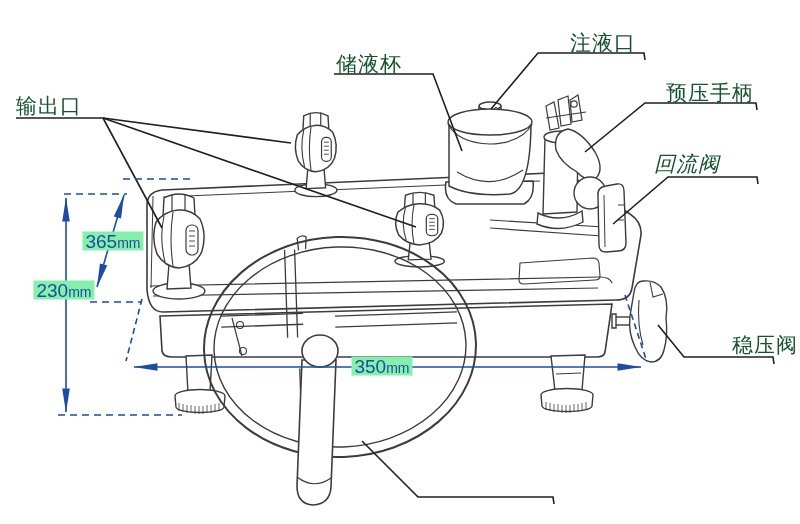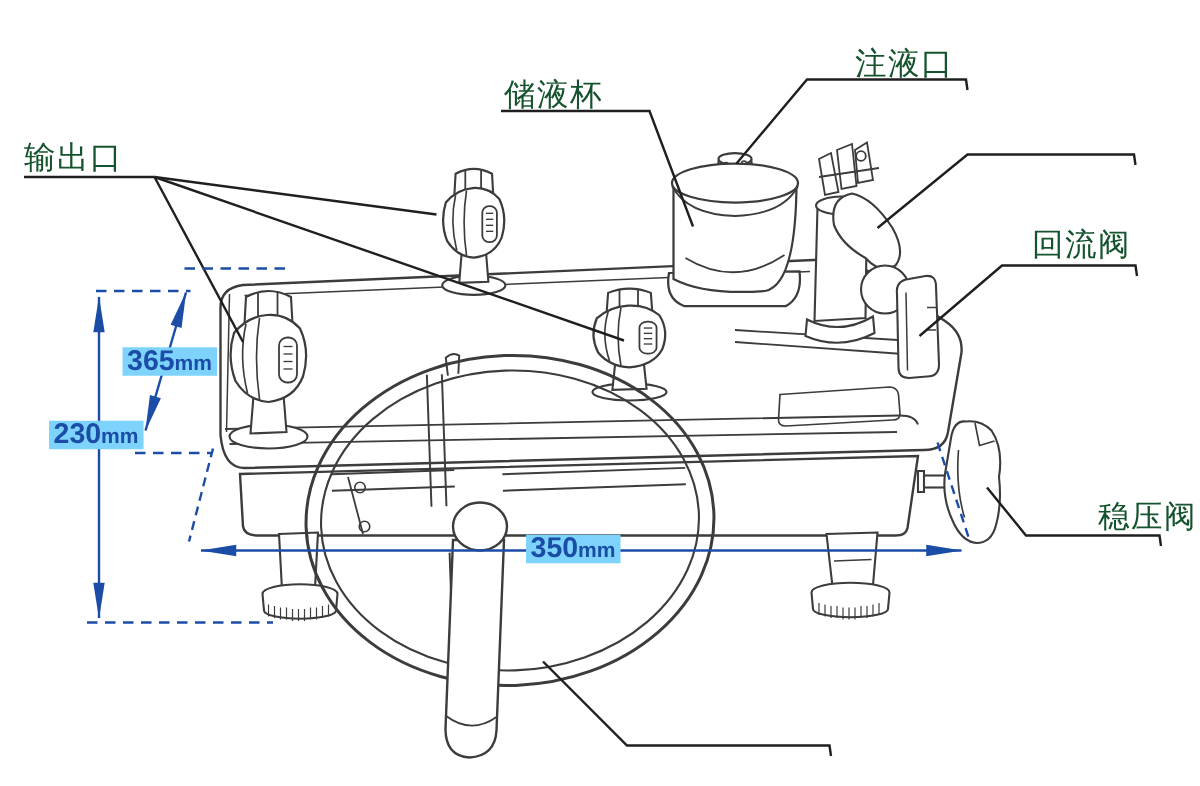--- a/index.html
+++ b/index.html
@@ -1,22 +1,22 @@
 <!DOCTYPE html>
 <html><head>
 <meta charset="utf-8">
 <style>
   html,body{margin:0;padding:0;background:#ffffff;}
   #stage{position:relative;width:800px;height:524px;background:#ffffff;overflow:hidden;
          font-family:"Liberation Sans","DejaVu Sans",sans-serif;}
   #art{position:absolute;left:0;top:0;}
   .callout{position:absolute;color:#14532d;font-size:21px;font-weight:500;
            letter-spacing:1px;white-space:nowrap;line-height:1;}
-  .dim{position:absolute;color:#1b4da6;font-weight:700;white-space:nowrap;line-height:1;
-       background:#7dd3fc;padding:0 3px;transform:translate(-50%,-50%);}
+  .dim{position:absolute;color:#1b4da6;font-weight:400;white-space:nowrap;line-height:1;
+       background:#86efac;padding:0 3px;transform:translate(-50%,-50%);}
   .dim .val{font-size:19px;}
   .dim .unit{font-size:14px;}
   svg *{vector-effect:non-scaling-stroke;}
 </style>
 </head>
 <body>
 
 <div id="stage">
 
 <svg id="art" width="800" height="524" viewBox="0 0 800 524">
@@ -198,21 +198,22 @@
     <line x1="625" y1="295" x2="647" y2="362" stroke-dasharray="6 4"></line>
     <line x1="66" y1="198" x2="66" y2="412" marker-start="url(#arr)" marker-end="url(#arr)"></line>
     <line x1="124" y1="195" x2="97" y2="287" marker-start="url(#arr)" marker-end="url(#arr)"></line>
     <line x1="134" y1="367" x2="641" y2="367" marker-start="url(#arr)" marker-end="url(#arr)"></line>
   </g>
 </svg>
 
   <div class="callout" style="left:16px;top:95px;">输出口</div>
   <div class="callout" style="left:336px;top:53px;">储液杯</div>
   <div class="callout" style="left:570px;top:32px;">注液口</div>
-  <div class="callout" style="left:688px;top:153px;">回流阀</div>
+  <div class="callout" style="left:666px;top:82px;">预压手柄</div>
+  <div class="callout" style="left:654px;top:153px;font-style:italic;">回流阀</div>
   <div class="callout" style="left:732px;top:334px;">稳压阀</div>
 
   <div class="dim" style="left:113px;top:241px;">
     <span class="val">365</span><span class="unit">mm</span>
   </div>
   <div class="dim" style="left:64px;top:290px;">
     <span class="val">230</span><span class="unit">mm</span>
   </div>
   <div class="dim" style="left:382px;top:366px;">
     <span class="val">350</span><span class="unit">mm</span>

